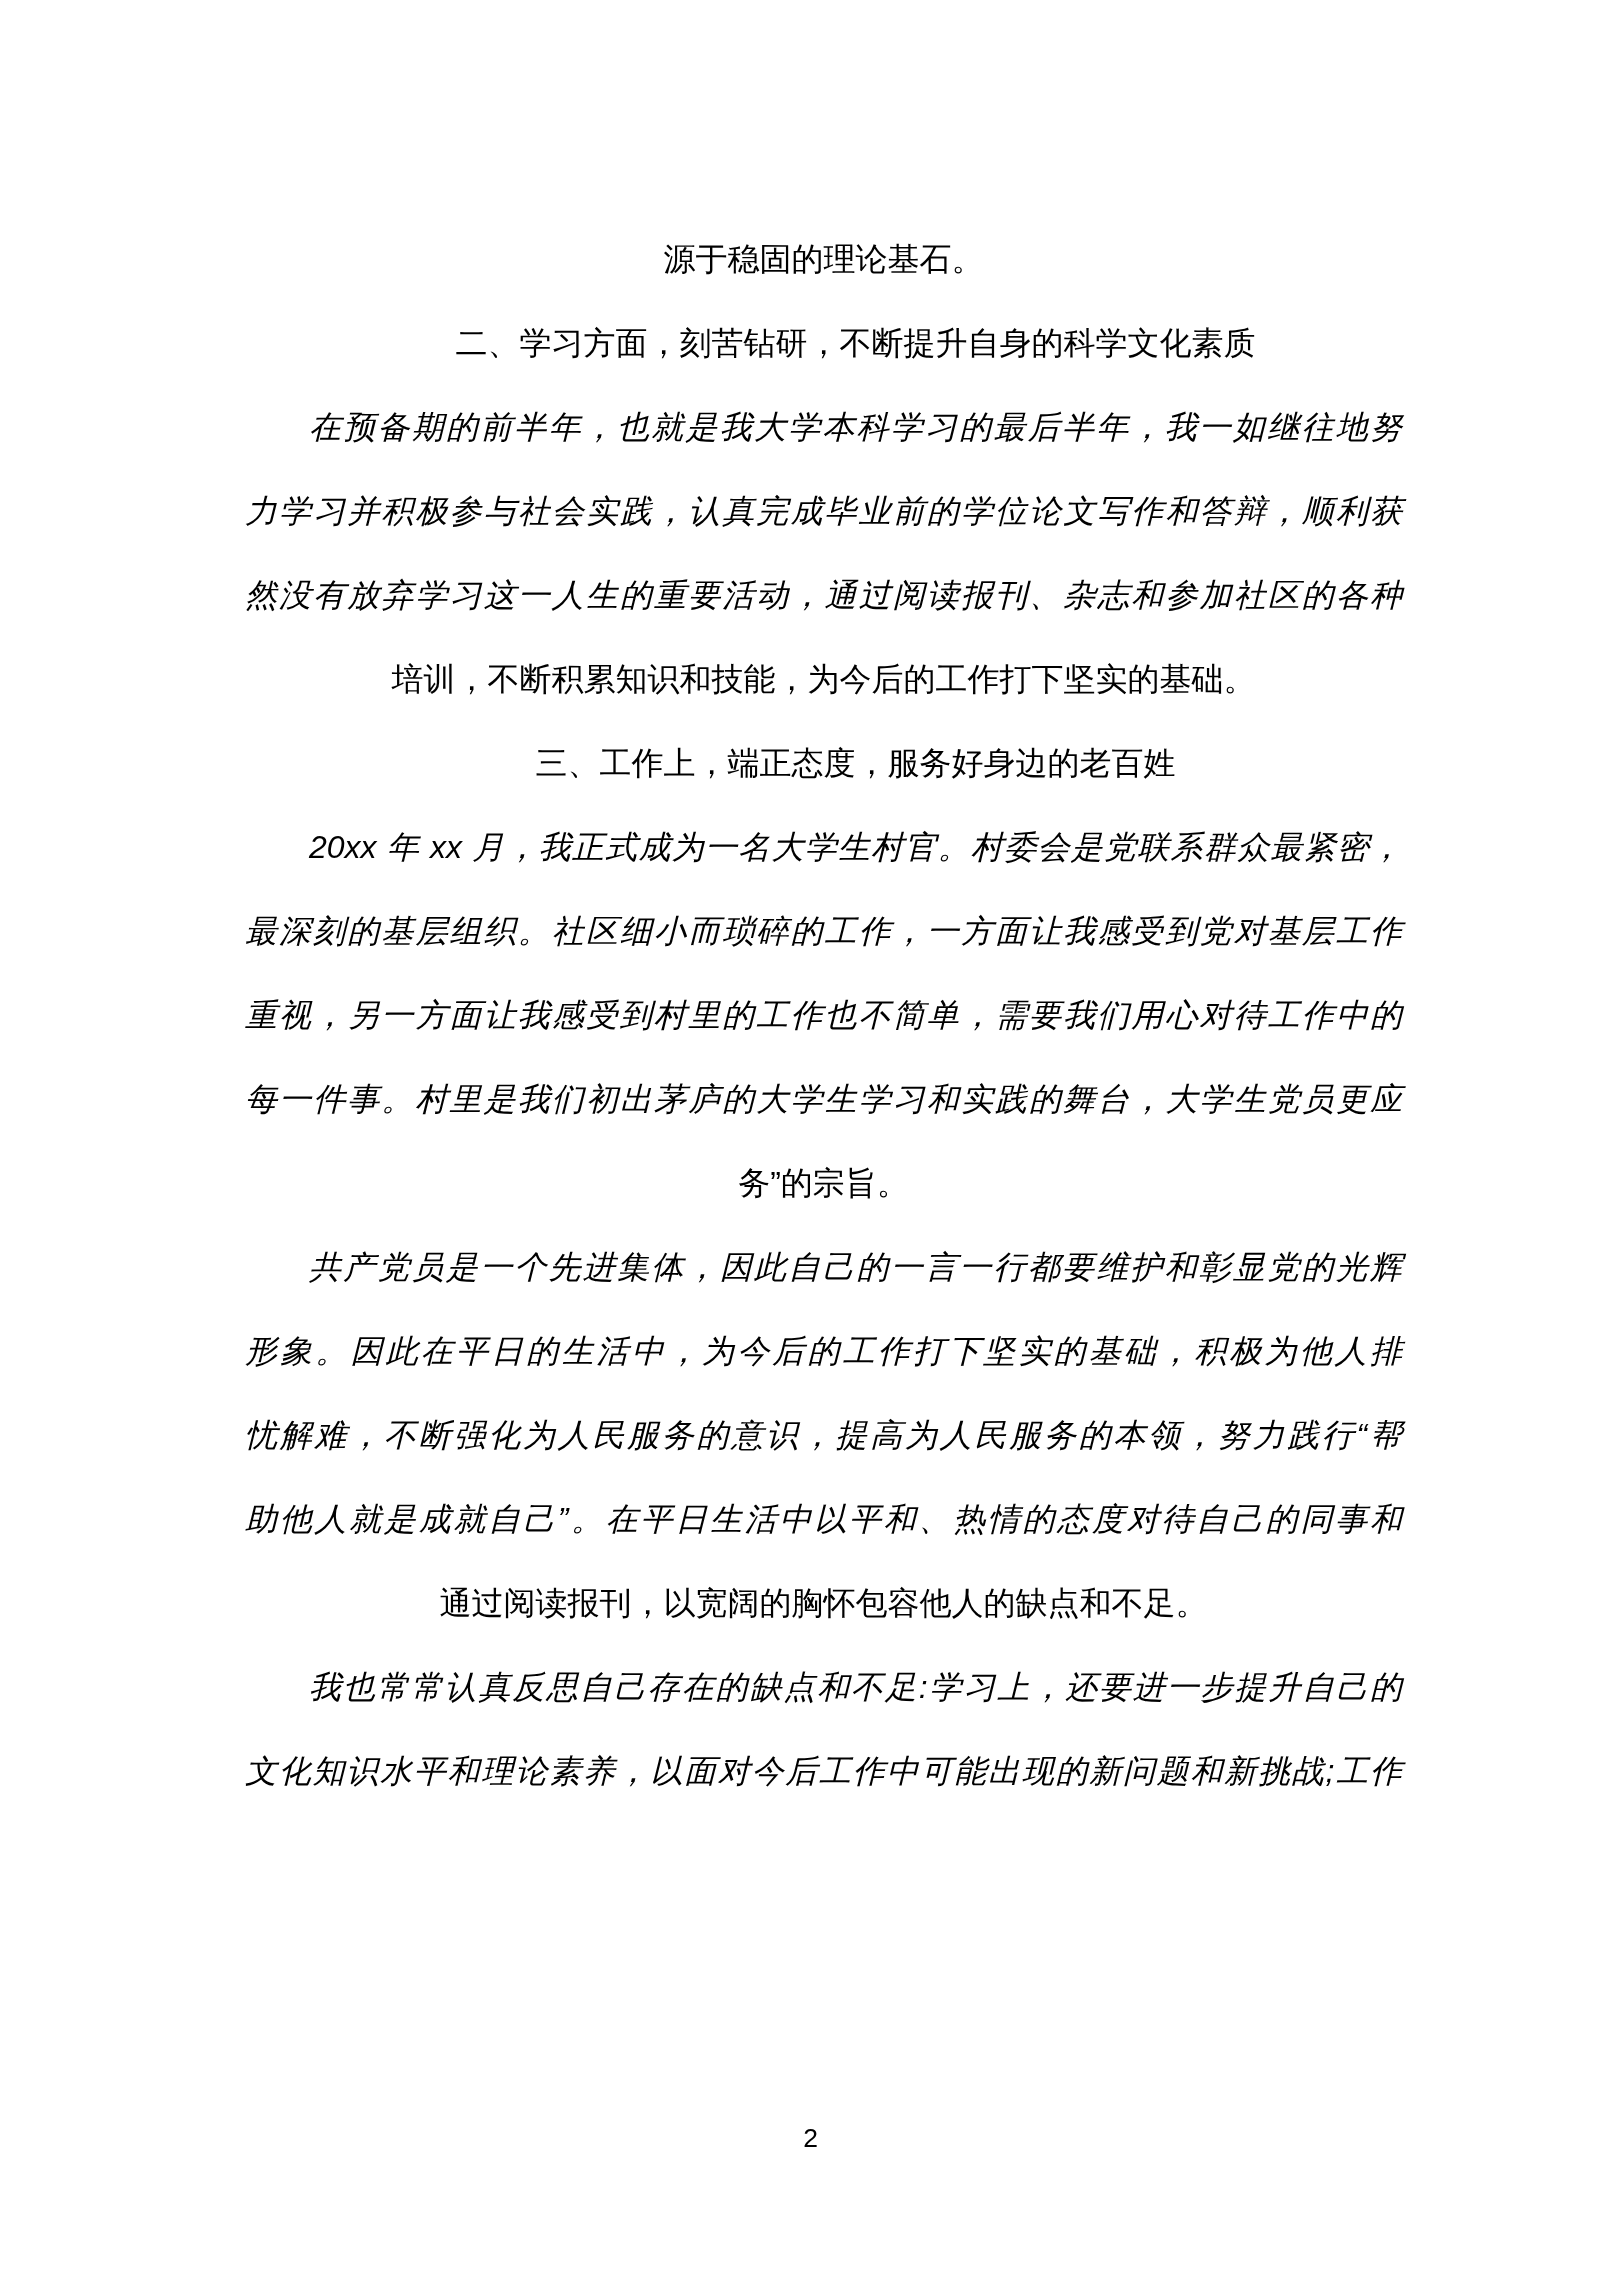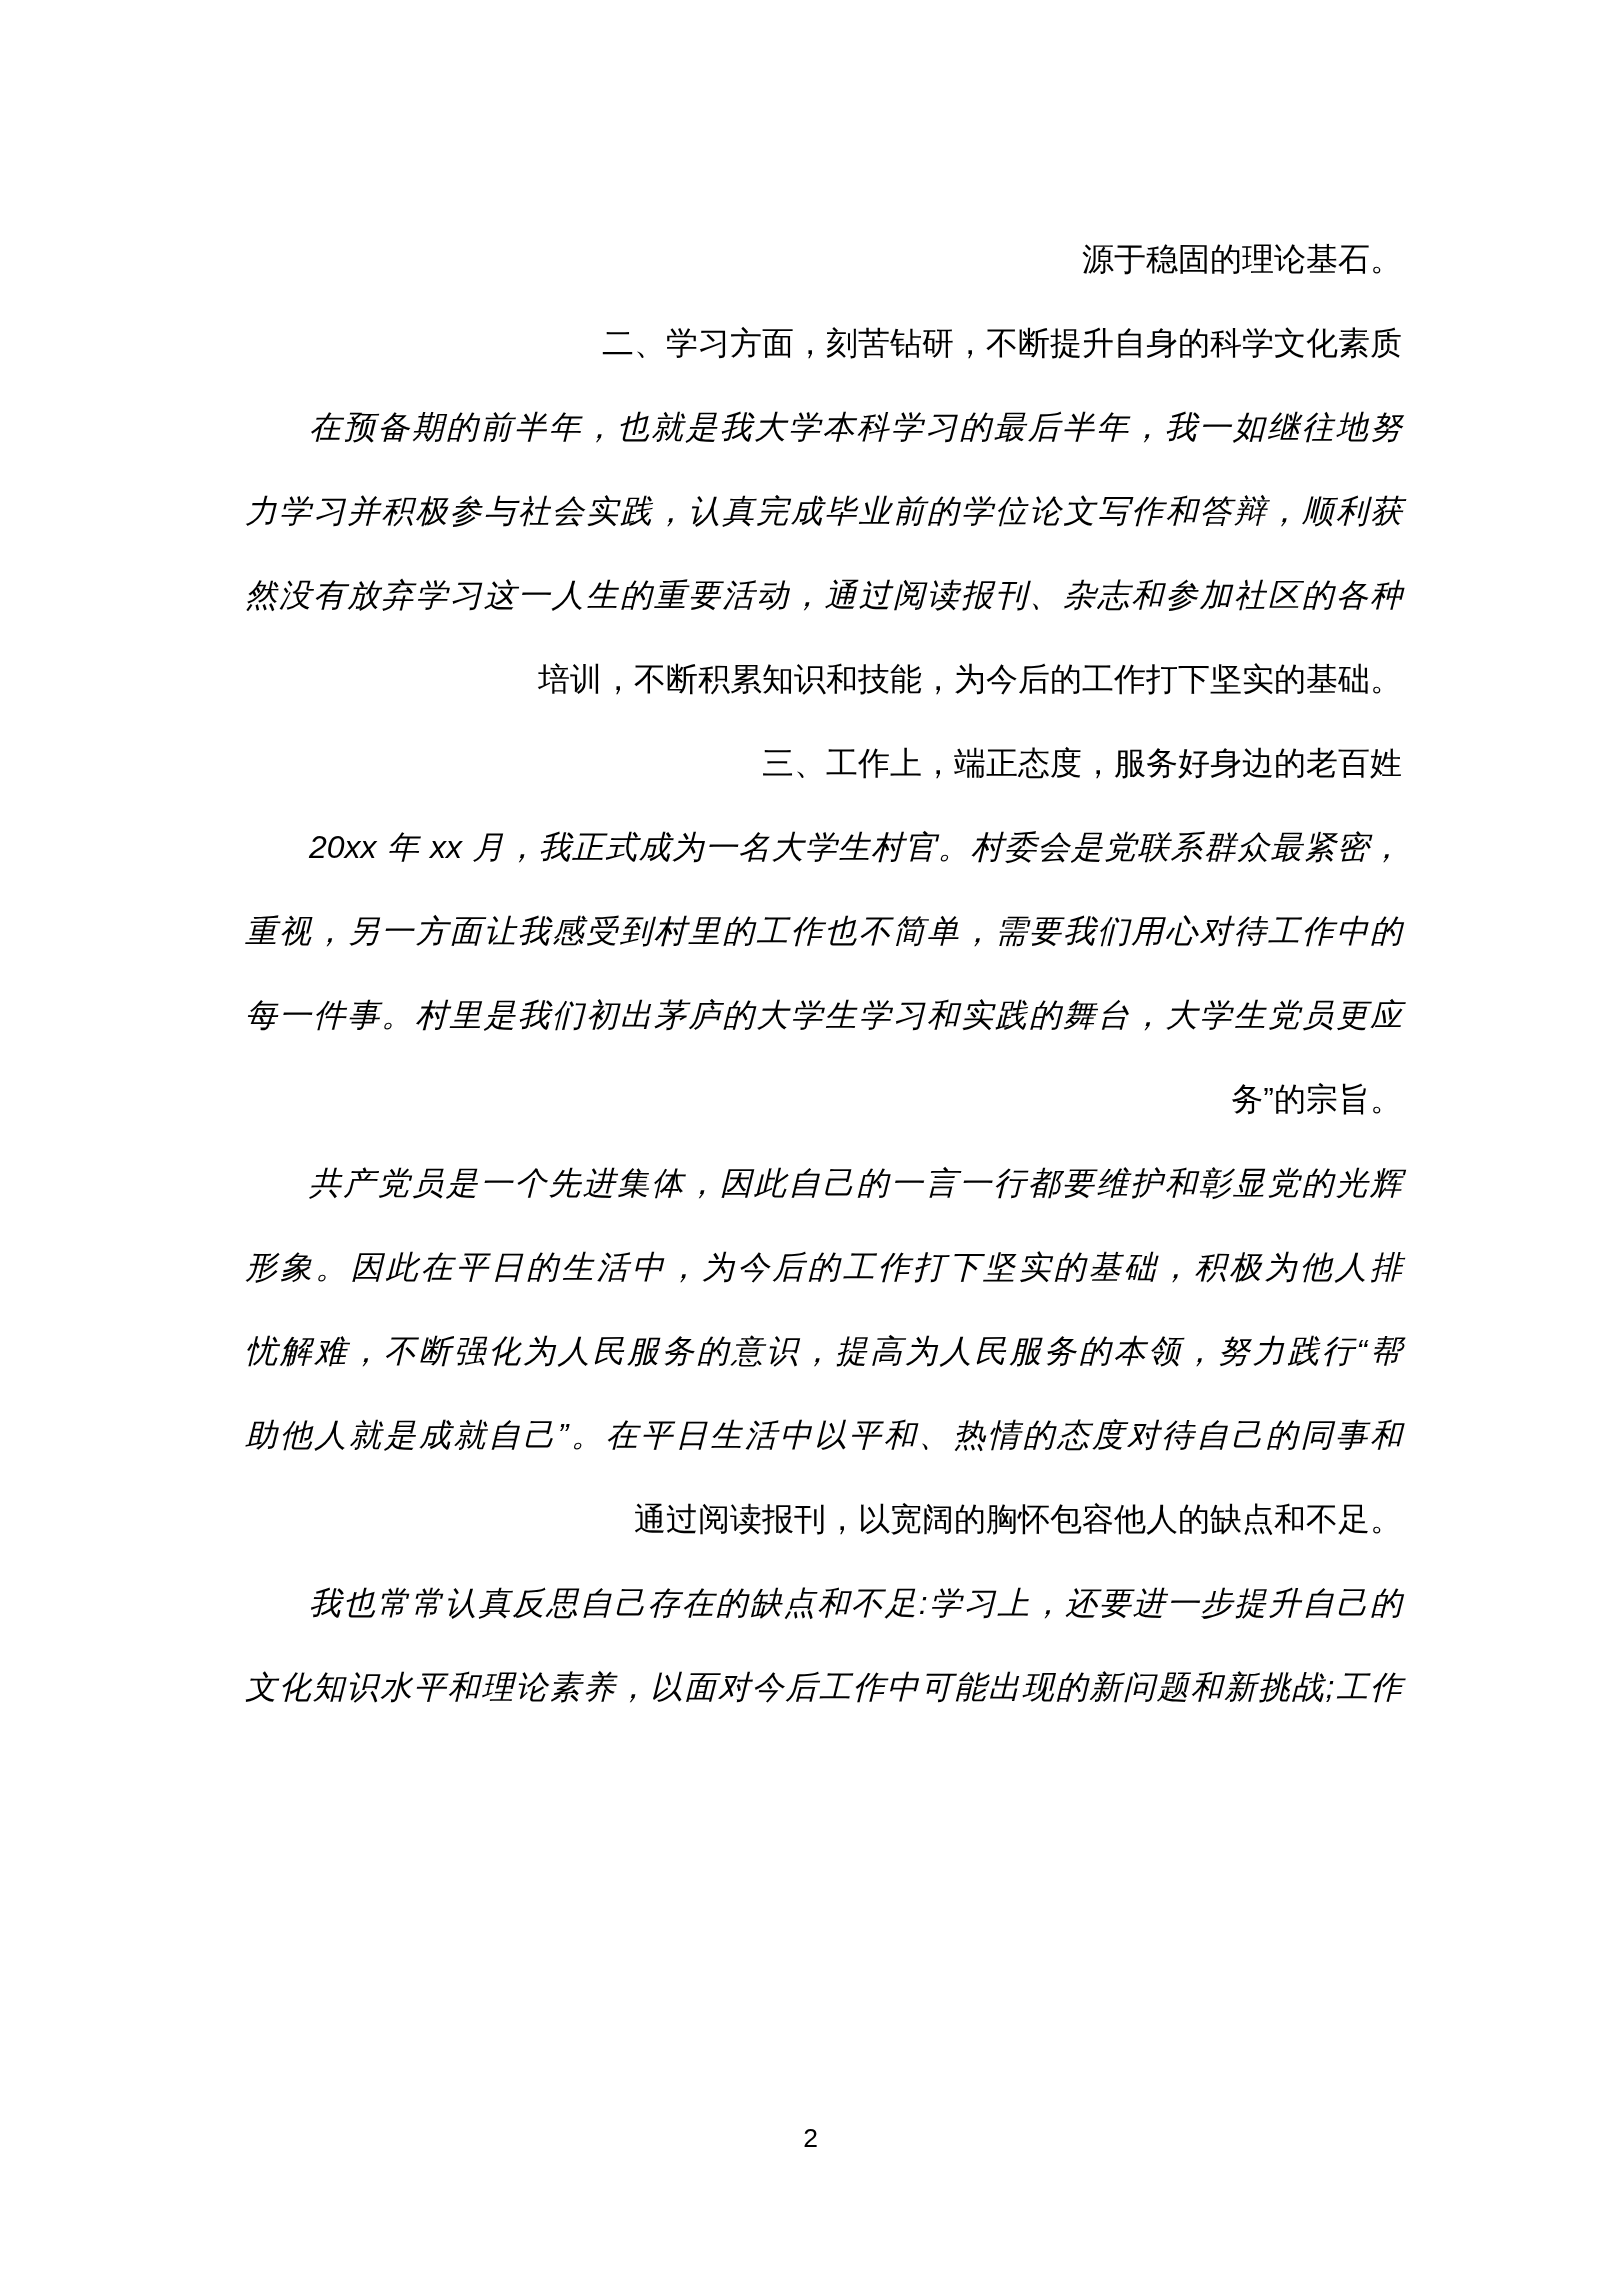--- a/index.html
+++ b/index.html
@@ -20,21 +20,21 @@
     position: absolute;
     left: 245px;
     top: 217px;
     width: 1157px;
     font-size: 32px;
     line-height: 84px;
     letter-spacing: 0;
   }
   .line {
     height: 84px;
-    text-align: right;
+    text-align: center;
   }
   .line.justify {
     text-align: justify;
     text-align-last: justify;
     text-justify: inter-character;
     font-style: italic;
   }
   .line.indent {
     text-indent: 2em;
   }
@@ -55,20 +55,21 @@
 <div class="page">
   <div class="doc">
       <div class="line">源于稳固的理论基石。</div>
       <div class="line indent">二、学习方面，刻苦钻研，不断提升自身的科学文化素质</div>
       <div class="line justify indent">在预备期的前半年，也就是我大学本科学习的最后半年，我一如继往地努</div>
       <div class="line justify">力学习并积极参与社会实践，认真完成毕业前的学位论文写作和答辩，顺利获</div>
       <div class="line justify">然没有放弃学习这一人生的重要活动，通过阅读报刊、杂志和参加社区的各种</div>
       <div class="line">培训，不断积累知识和技能，为今后的工作打下坚实的基础。</div>
       <div class="line indent">三、工作上，端正态度，服务好身边的老百姓</div>
       <div class="line justify indent">20xx 年 xx 月，我正式成为一名大学生村官。村委会是党联系群众最紧密，</div>
+      <div class="line justify">最深刻的基层组织。社区细小而琐碎的工作，一方面让我感受到党对基层工作</div>
       <div class="line justify">重视，另一方面让我感受到村里的工作也不简单，需要我们用心对待工作中的</div>
       <div class="line justify">每一件事。村里是我们初出茅庐的大学生学习和实践的舞台，大学生党员更应</div>
       <div class="line">务”的宗旨。</div>
       <div class="line justify indent">共产党员是一个先进集体，因此自己的一言一行都要维护和彰显党的光辉</div>
       <div class="line justify">形象。因此在平日的生活中，为今后的工作打下坚实的基础，积极为他人排</div>
       <div class="line justify">忧解难，不断强化为人民服务的意识，提高为人民服务的本领，努力践行“帮</div>
       <div class="line justify">助他人就是成就自己”。在平日生活中以平和、热情的态度对待自己的同事和</div>
       <div class="line">通过阅读报刊，以宽阔的胸怀包容他人的缺点和不足。</div>
       <div class="line justify indent">我也常常认真反思自己存在的缺点和不足:学习上，还要进一步提升自己的</div>
       <div class="line justify">文化知识水平和理论素养，以面对今后工作中可能出现的新问题和新挑战;工作</div>

